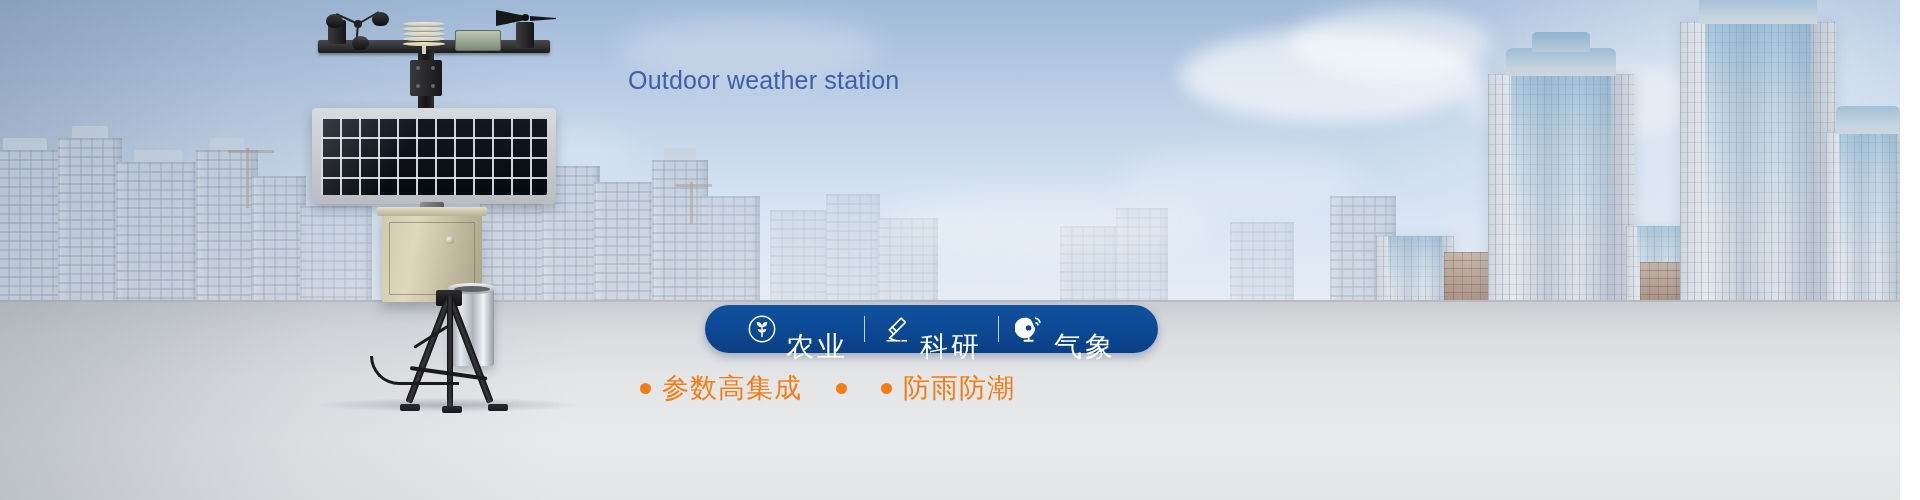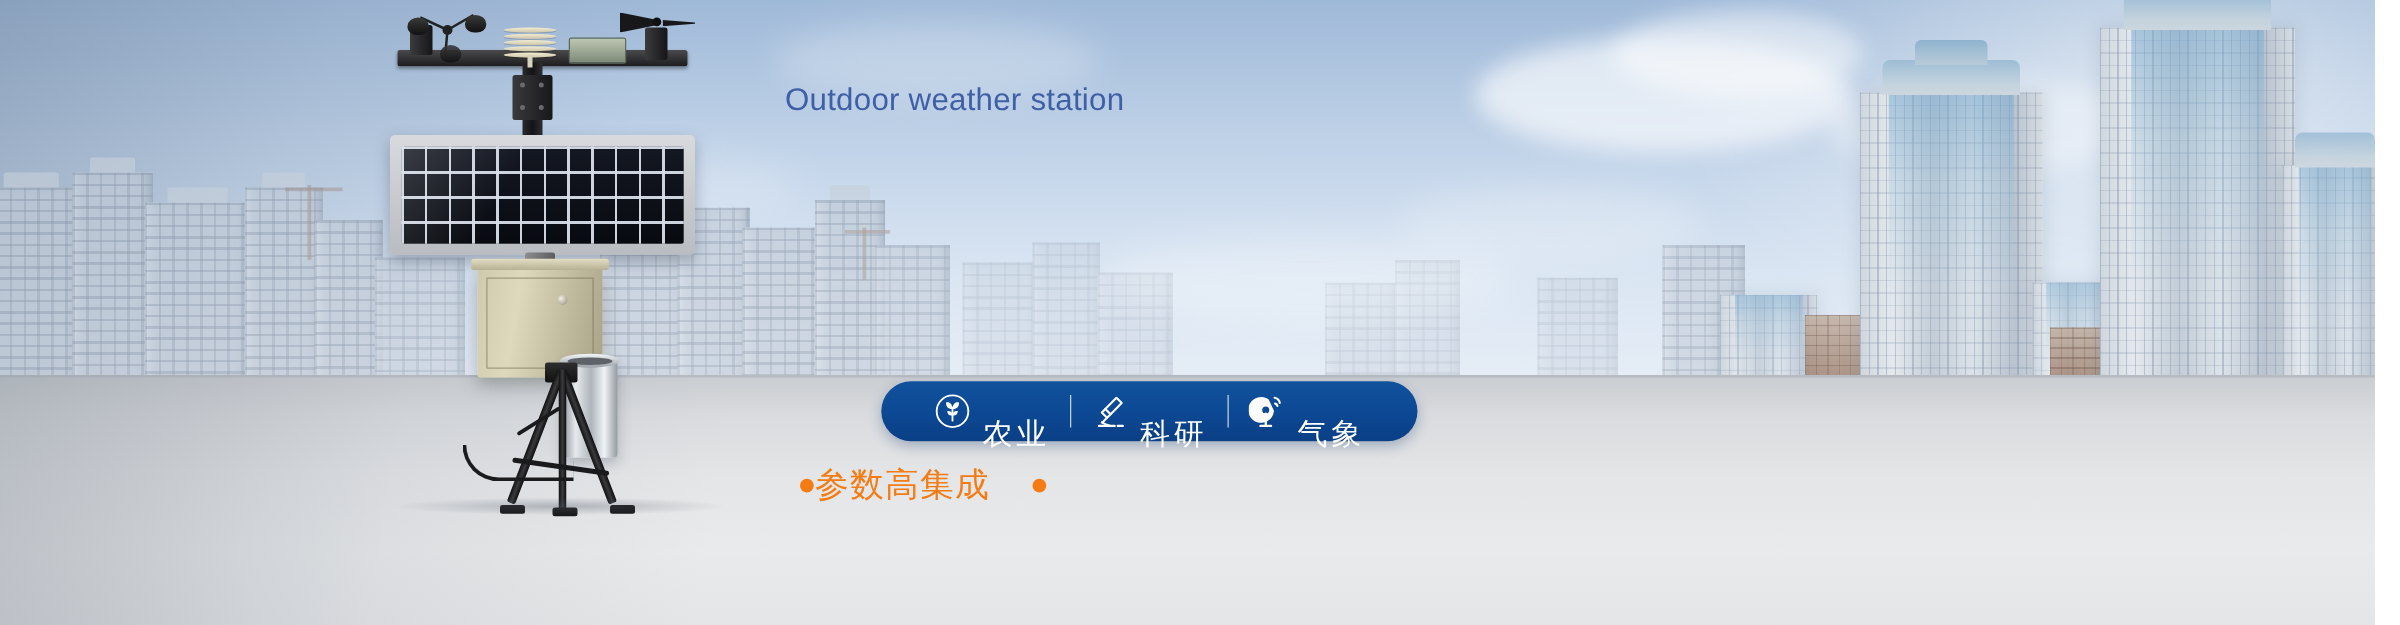--- a/index.html
+++ b/index.html
@@ -152,27 +152,27 @@
     font-family:"DejaVu Sans","Liberation Sans",sans-serif;
     text-shadow:
       2px 2px 0 #164a95, 4px 4px 0 #154690, 6px 6px 0 #133f84,
       8px 9px 14px rgba(25,55,110,.38);}
 
   .pill{position:absolute;left:85px;top:247px;height:48px;border-radius:26px;
     background:linear-gradient(180deg,#11529d 0%,#0c4893 55%,#0a3f85 100%);
     display:flex;align-items:center;padding:0 26px;box-sizing:border-box;
     box-shadow:0 4px 10px rgba(20,55,110,.3);}
   .pill-item{display:flex;align-items:center;gap:9px;padding:0 16px;}
-  .pill-label{color:#fff;font-size:24px;font-weight:400;letter-spacing:3px;white-space:nowrap;
+  .pill-label{color:#fff;font-size:28px;font-weight:400;letter-spacing:3px;white-space:nowrap;
     font-family:"DejaVu Sans","Liberation Sans",sans-serif;margin-top:36px;}
   .pill-sep{width:1px;height:26px;background:rgba(255,255,255,.75);}
   .pico{width:30px;height:30px;flex:none;}
 
   .features{position:absolute;left:20px;top:312px;display:flex;align-items:center;gap:34px;}
-  .feat{display:flex;align-items:center;gap:1px;}
+  .feat{display:flex;align-items:center;gap:11px;}
   .dot{width:11px;height:11px;border-radius:50%;background:#f57c14;flex:none;}
   .feat-label{color:#f57c14;font-size:27px;letter-spacing:1px;white-space:nowrap;
     font-family:"DejaVu Sans","Liberation Sans",sans-serif;}
 </style>
 </head>
 <body>
 
 <div id="banner">
 
   <div class="sky"></div>
@@ -380,16 +380,20 @@
     </div>
 
     <div class="features">
       <div class="feat">
         <span class="dot"></span>
         <span class="feat-label">参数高集成</span>
       </div>
       <div class="feat">
         <span class="dot"></span>
       </div>
+      <div class="feat">
+        <span class="dot"></span>
+        <span class="feat-label">防雨防潮</span>
+      </div>
     </div>
 
   </div>
 </div>
 
 </body></html>

